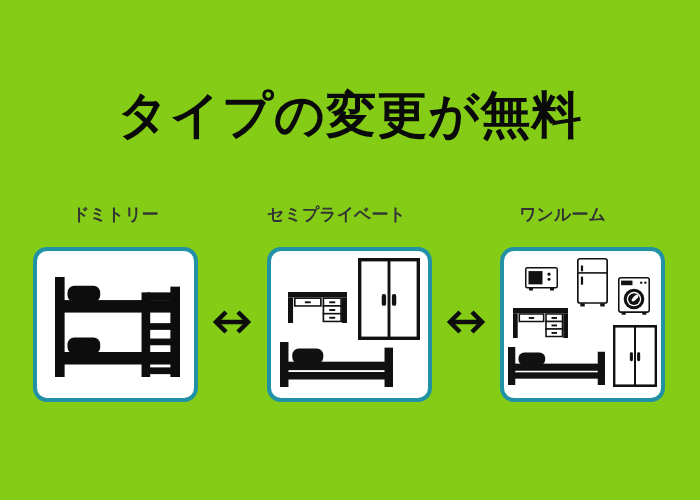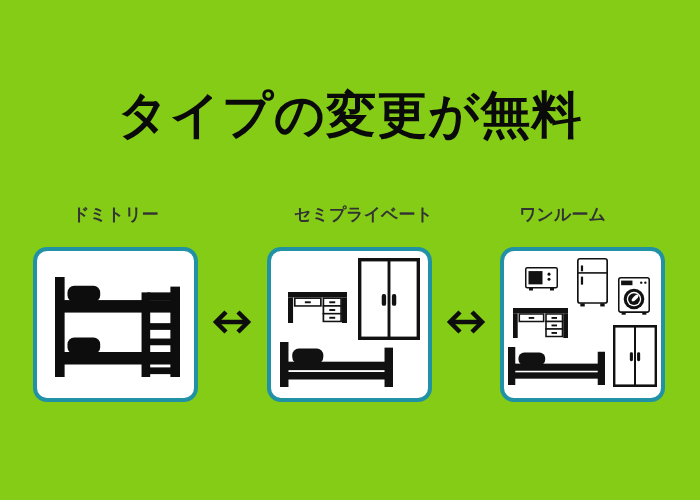--- a/index.html
+++ b/index.html
@@ -44,21 +44,21 @@
     border-radius: 14px;
   }
   .icon { position: absolute; display: block; }
   .arrow {
     position: absolute;
     top: 307px;
     width: 46px;
     height: 30px;
   }
   .label-dormitory   { left: 33px; font-family: Liberation Serif, serif; }
-  .label-semiprivate { left: 281px; }
+  .label-semiprivate { left: 254px; }
   .label-oneroom     { left: 480px; }
   .panel-dormitory   { left: 33px; }
   .panel-semiprivate { left: 267px; }
   .panel-oneroom     { left: 500px; }
   .arrow-1 { left: 209px; }
   .arrow-2 { left: 443px; }
 </style>
 </head>
 <body>
 

